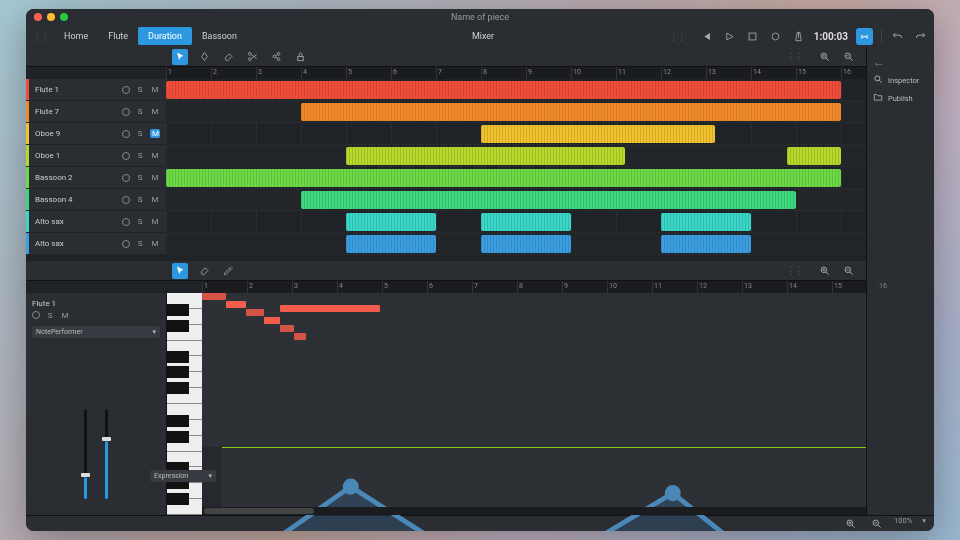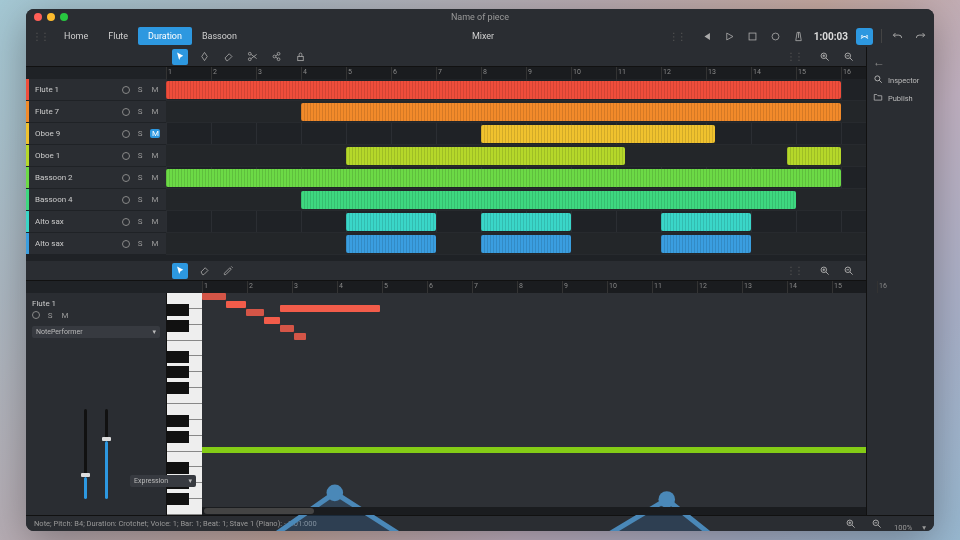--- a/index.html
+++ b/index.html
@@ -60,28 +60,28 @@
 .fader .handle { position:absolute; left:-3px; width:9px; height:4px; background:#ddd; border-radius:1px;}
 .piano-wrap { width:36px; background:#1a1c1f; position:relative; border-left:1px solid #111;}
 .white-keys{position:absolute;inset:0;display:flex;flex-direction:column;}
 .white-key{flex:1;background:#eee;border-bottom:1px solid #888;}
 .black-keys{position:absolute;inset:0;}
 .black-key{position:absolute;left:0;width:22px;height:5.5%;background:#111;}
 .editor { flex:1; display:flex; flex-direction:column; background:#25282c; min-width:0; position:relative; }
 .note-area { flex:1; position:relative; background:#2d3035; overflow:hidden;}
 .note { position:absolute; height:7px; background:#f25c4a; border-radius:1px;}
 .note:nth-child(odd){opacity:.85;}
-.automation { height:60px; background:#2d3035; position:relative; border-top:6px solid #84cc16; }
+.automation { height:60px; background:#2d3035; position:relative; border-top:1px solid #84cc16;margin-left:20px; }
 .auto-line { position:absolute; inset:0; }
 .right-panel { width:68px; background:#2a2d32; border-left:1px solid #111; padding:6px 4px; }
 .rp-item { display:flex; align-items:center; gap:5px; font-size:7.5px; color:#bbb; padding:3px 2px; cursor:pointer;}
 .rp-item svg { width:10px; height:10px; flex-shrink:0;}
 .rp-back { color:#888; font-size:12px; padding:2px; cursor:pointer;}
 .statusbar { height:16px; background:#2a2d32; border-top:1px solid #111; display:flex; align-items:center; padding:0 8px; font-size:7.5px; color:#999;}
-.statusbar .right { margin-left:auto; display:flex; gap:10px; align-items:flex-end;}
+.statusbar .right { margin-left:auto; display:flex; gap:10px; align-items:flex-start;}
 .scrollbar-h { height:8px; background:#1a1c1f; position:relative; }
 .scrollbar-h .thumb { position:absolute; top:1px; height:6px; background:#444; border-radius:3px; left:2px; width:110px;}
 </style>
 </head>
 <body>
 
 <div class="window">
   <div class="titlebar">
     <div class="traffic">
       <span class="t-r"></span>
@@ -538,21 +538,20 @@
             <span><svg viewBox="0 0 16 16" fill="none" stroke="#bbb" stroke-width="1.2">
                 <path d="M2 4h4l2 2h6v7H2z"></path>
               </svg></span>
             <span>Publish</span>
           </div>
         </div>
     </div>
   </div>
 
   <div class="statusbar">
-    <span>Note; Pitch: B4; Duration: Crotchet; Voice: 1; Bar: 1; Beat: 1; Stave 1 (Piano): · 1:01:000</span>
     <div class="right">
       <span class="tool">
           <svg viewBox="0 0 16 16" width="11" height="11" fill="none" stroke="#aaa" stroke-width="1.4">
             <circle cx="7" cy="7" r="4"></circle>
             <path d="M10 10l4 4M7 5v4M5 7h4"></path>
           </svg>
         </span>
       <span class="tool">
           <svg viewBox="0 0 16 16" width="11" height="11" fill="none" stroke="#aaa" stroke-width="1.4">
             <circle cx="7" cy="7" r="4"></circle>

